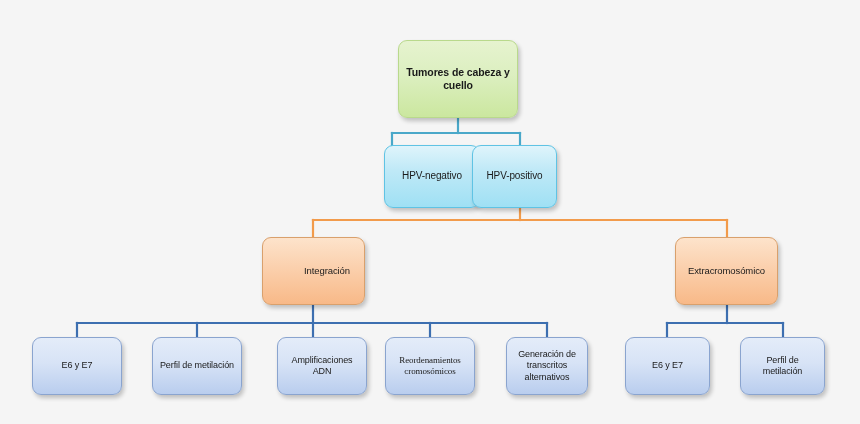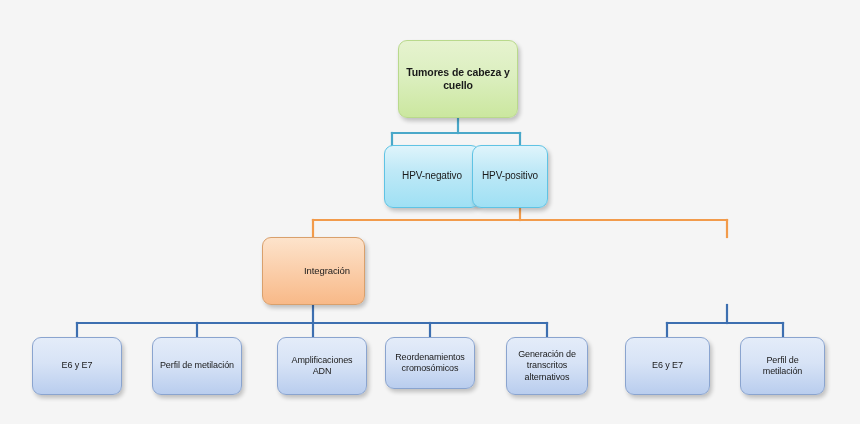--- a/index.html
+++ b/index.html
@@ -115,38 +115,41 @@
     </g>
   </svg>
 
   <div class="node root" style="left:398px; top:40px; width:120px; height:78px;">
     <span>Tumores de cabeza y cuello</span>
   </div>
 
   <div class="node cyan" style="left:344px; top:145px; width:96px; height:63px;margin-left:40px;">
     <span>HPV-negativo</span>
   </div>
-  <div class="node cyan" style="left:472px; top:145px; width:76px; height:63px;">
+  <div class="node cyan" style="left:472px; top:145px; width:85px; height:63px;">
     <span>HPV-positivo</span>
   </div>
 
   <div class="node orange" style="left:262px; top:237px; width:103px; height:68px;padding-left:32px;">
     <span>Integración</span>
+  </div>
+  <div class="node orange" style="left:675px; top:237px; width:103px; height:68px;">
+    <span>Extracromosómico</span>
   </div>
 
   <div class="node leaf" style="left:32px; top:337px; width:90px; height:58px;">
     <span>E6 y E7</span>
   </div>
   <div class="node leaf" style="left:152px; top:337px; width:90px; height:58px;">
     <span>Perfil de metilación</span>
   </div>
   <div class="node leaf" style="left:268px; top:337px; width:90px; height:58px;margin-left:9px;">
     <span>Amplificaciones ADN</span>
   </div>
-  <div class="node leaf" style="left:385px; top:337px; width:90px; height:52px;">
+  <div class="node leaf" style="left:385px; top:337px; width:90px; height:58px;font-family:Liberation Serif, serif;">
     <span>Reordenamientos cromosómicos</span>
   </div>
   <div class="node leaf" style="left:506px; top:337px; width:82px; height:58px;">
     <span>Generación de transcritos alternativos</span>
   </div>
 
   <div class="node leaf" style="left:625px; top:337px; width:85px; height:58px;">
     <span>E6 y E7</span>
   </div>
   <div class="node leaf" style="left:740px; top:337px; width:85px; height:58px;">

